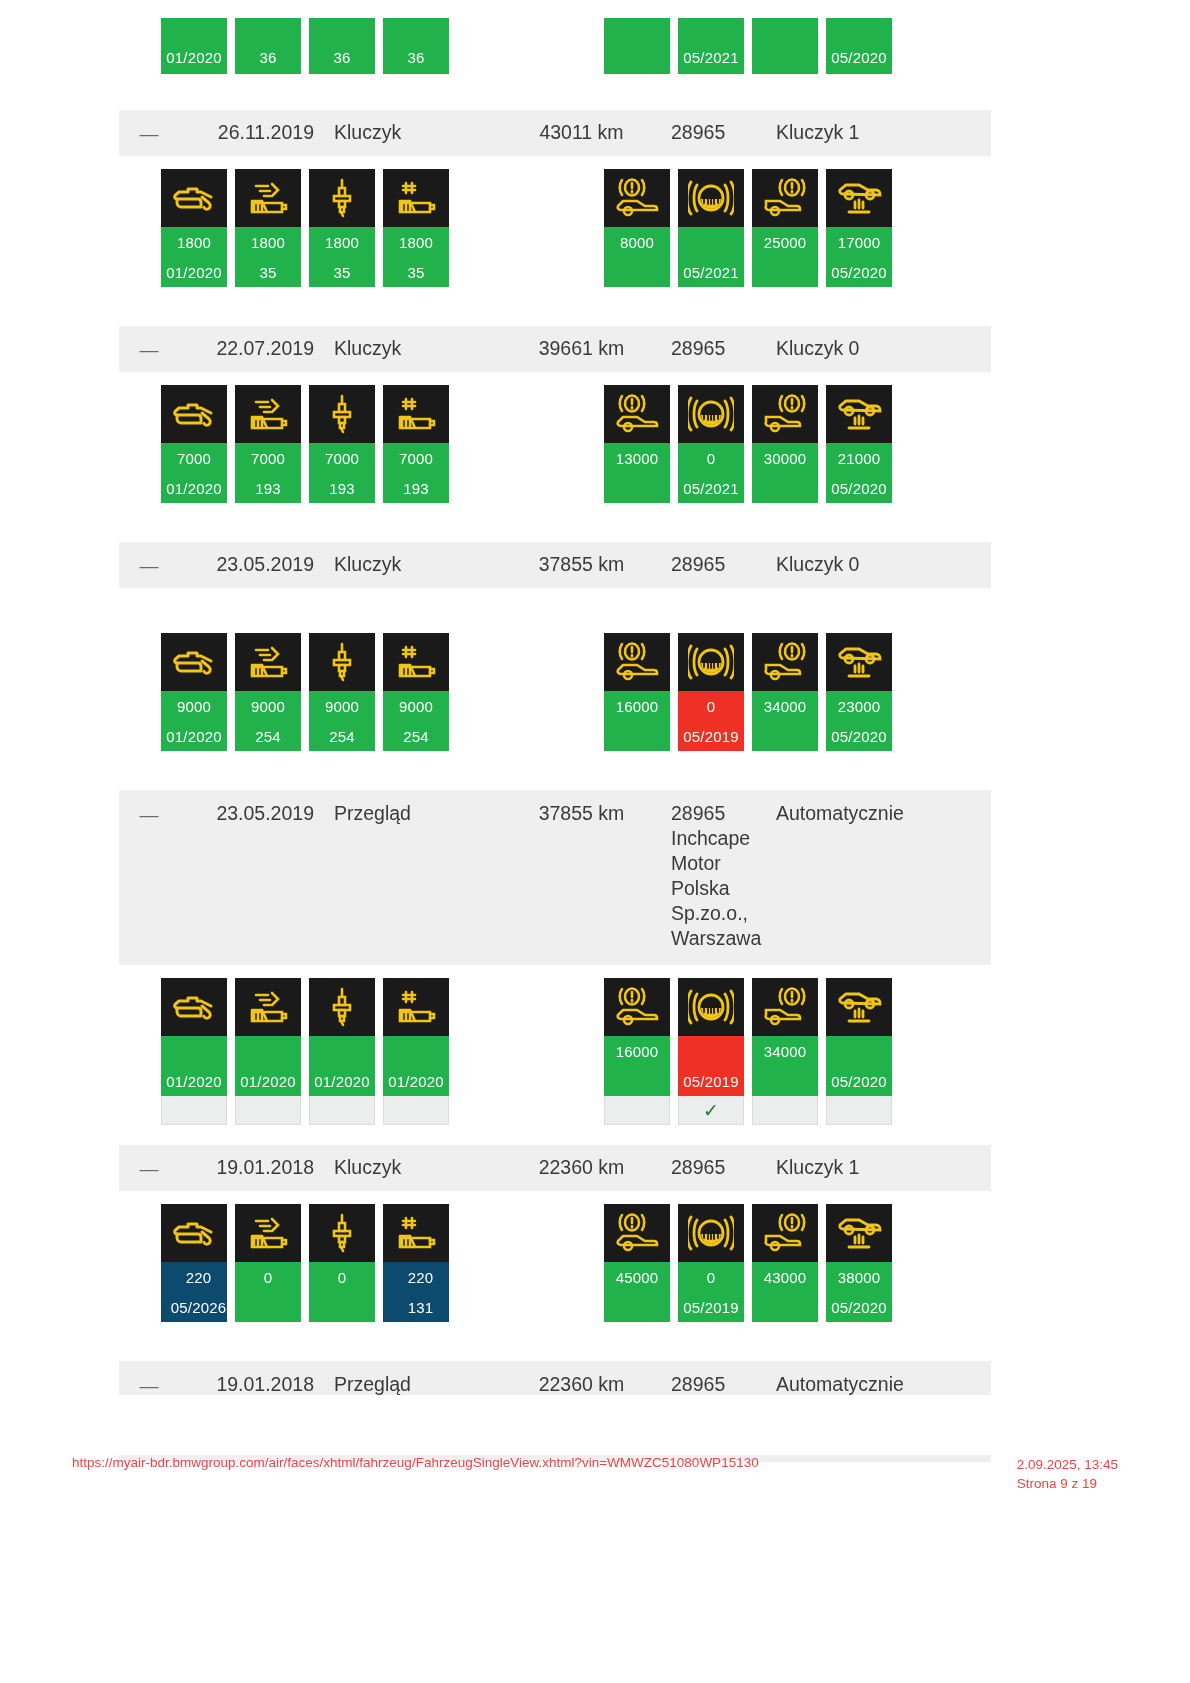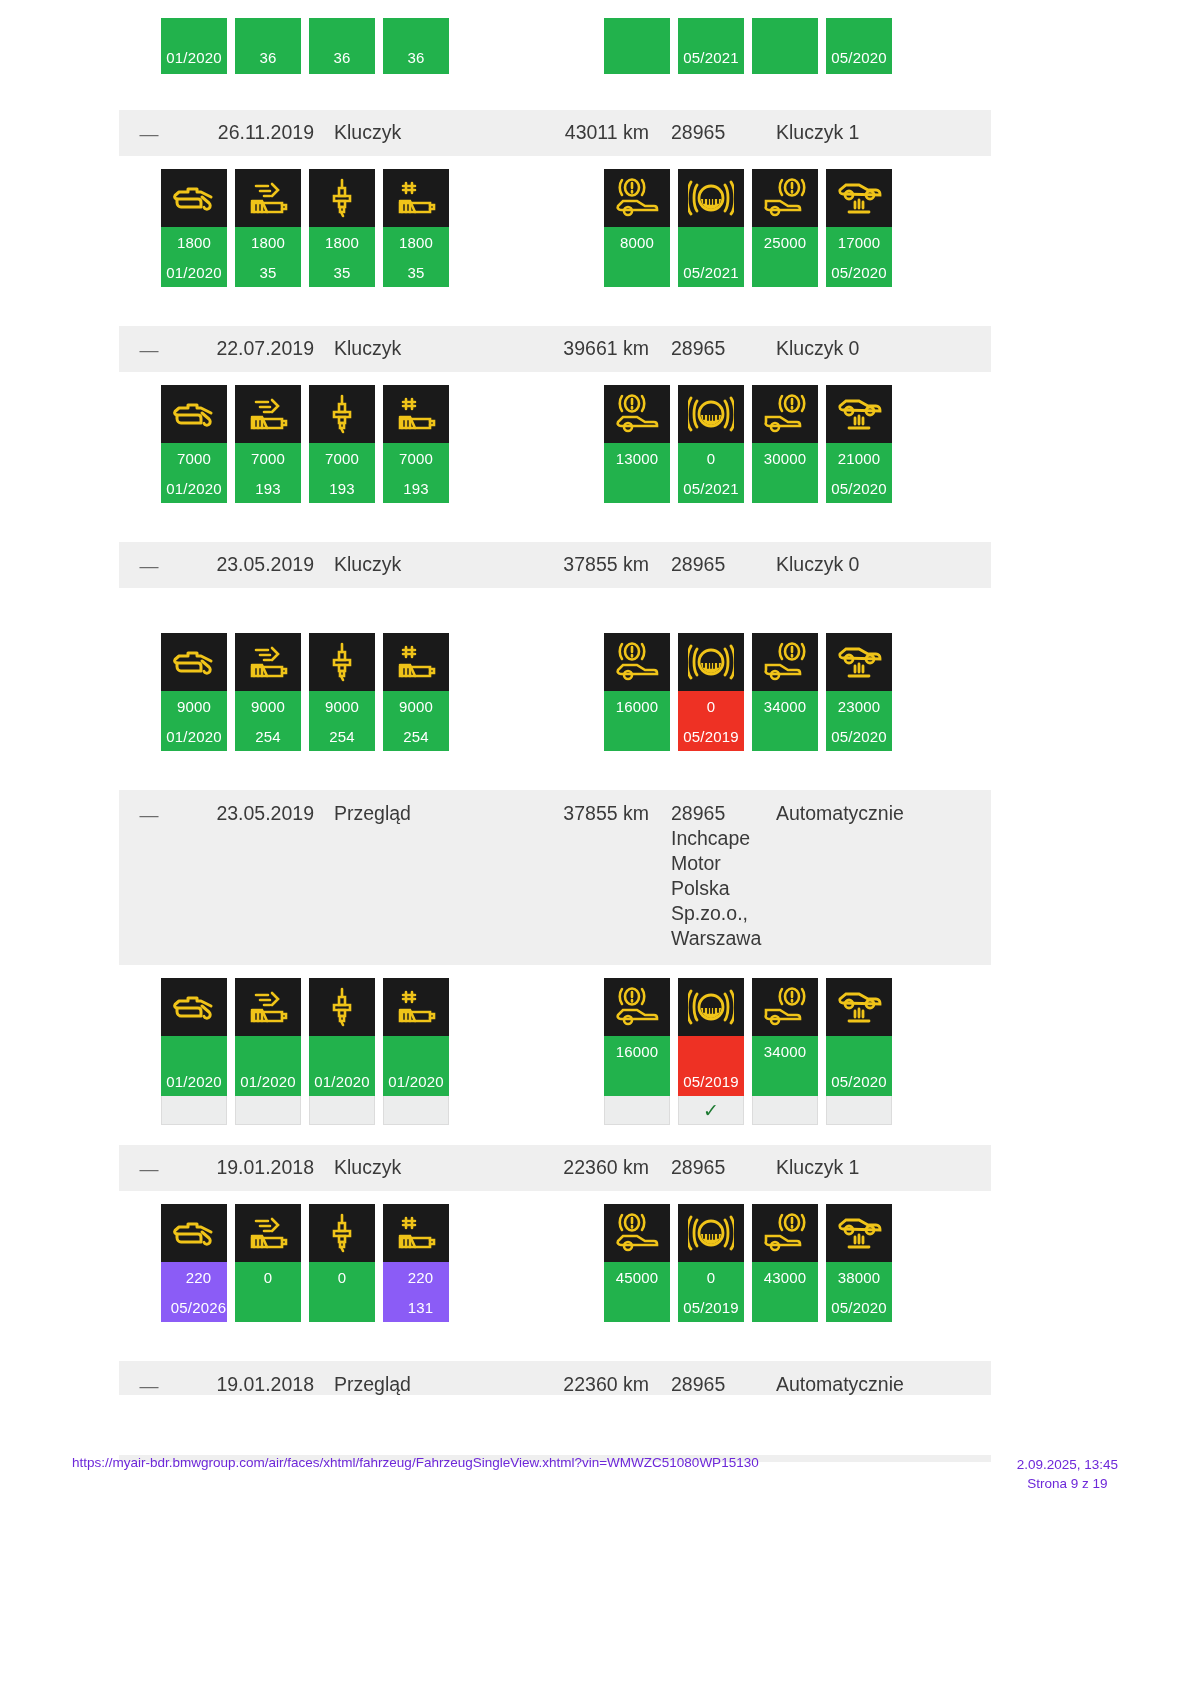--- a/index.html
+++ b/index.html
@@ -19,21 +19,21 @@
     background:#efefef;
     display:flex;align-items:flex-start;
     padding:10px 0 10px 0;
     min-height:24px;
     font-size:19.5px;color:#3a3a3a;
     line-height:25px;
   }
   .txtrow .c-dash{width:60px;flex:0 0 60px;text-align:center;color:#6b6b6b;font-size:19px;padding-top:1px;}
   .txtrow .c-date{width:135px;flex:0 0 135px;text-align:right;}
   .txtrow .c-type{flex:0 0 180px;padding-left:20px;}
-  .txtrow .c-km{flex:0 0 135px;text-align:right;}
+  .txtrow .c-km{flex:0 0 135px;text-align:center;}
   .txtrow .c-code{flex:0 0 95px;padding-left:22px;}
   .txtrow .c-note{flex:1 1 auto;padding-left:10px;white-space:nowrap;}
   .c-code .sub{display:block;}
 
   
   .tilerow{
     position:relative;height:auto;
     padding:13px 0 12px 0;
     background:#ffffff;
   }
@@ -46,32 +46,32 @@
     height:58px;background:#1a1a1a;
     display:flex;align-items:center;justify-content:center;
   }
   .tile .sym svg{display:block;}
   .tile .band{
     height:30px;display:flex;align-items:center;justify-content:center;
     color:#ffffff;font-size:15px;letter-spacing:.2px;
   }
   .g{background:#22b24c;}
   .r{background:#ee3124;}
-  .o{background:#8b5cf6;padding-left:9px;}
+  .o{background:#0c4a6e;padding-left:9px;}
   .chk{background:#eceded;border:1px solid #dcdcdc;border-top:none;color:#1d7a32;font-size:19px;height:28px;display:flex;align-items:center;justify-content:center;}
   .chk.blank{color:transparent;}
 
   
   .footer{
     position:absolute;left:0;top:1455px;width:1190px;
     display:flex;justify-content:space-between;align-items:flex-start;
     padding:0 72px;box-sizing:border-box;
-    font-size:13.5px;color:#6d28d9;
+    font-size:13.5px;color:#ef4444;
   }
-  .footer .right{text-align:center;line-height:19px;}
+  .footer .right{text-align:left;line-height:19px;}
   .footer .left{padding-top:0px;}
 
   .clip{position:absolute;left:0;top:1395px;width:1190px;height:60px;background:#ffffff;}
 </style>
 </head>
 <body>
 
 <div class="page">
   <div class="content">
 

